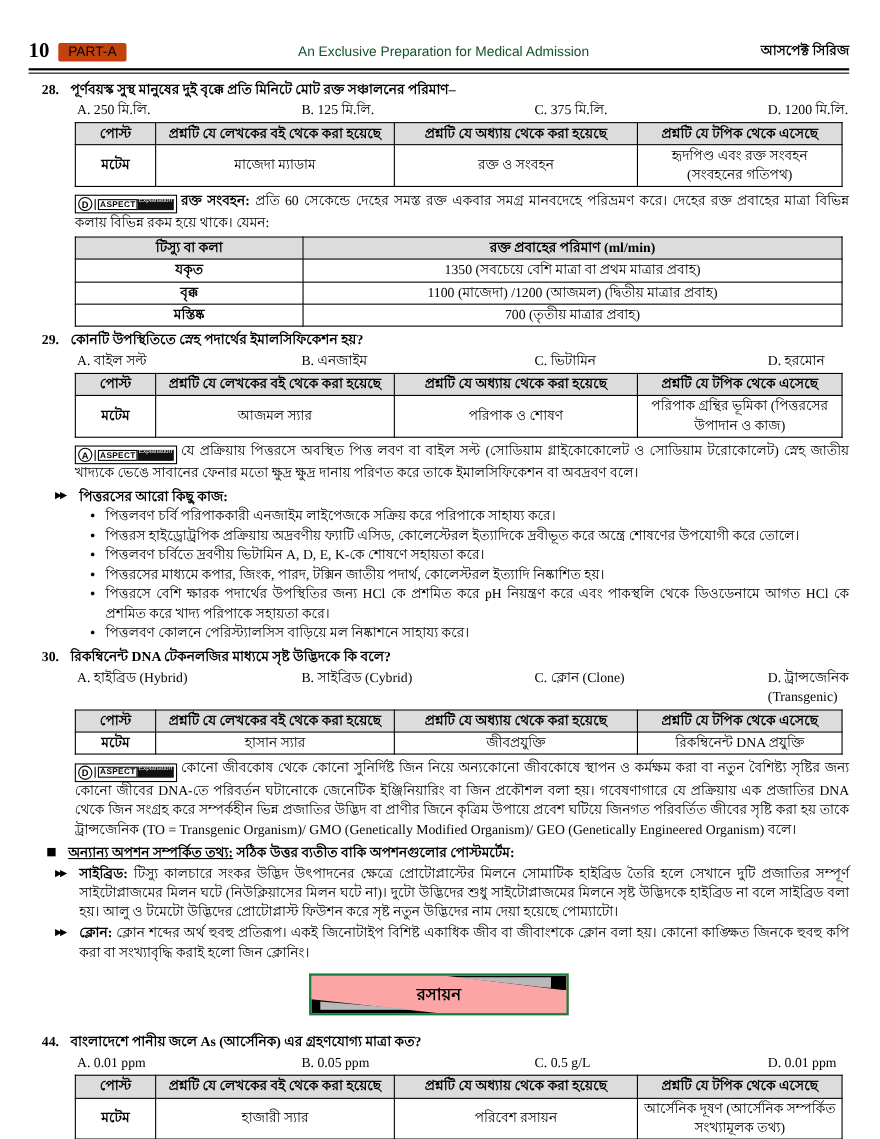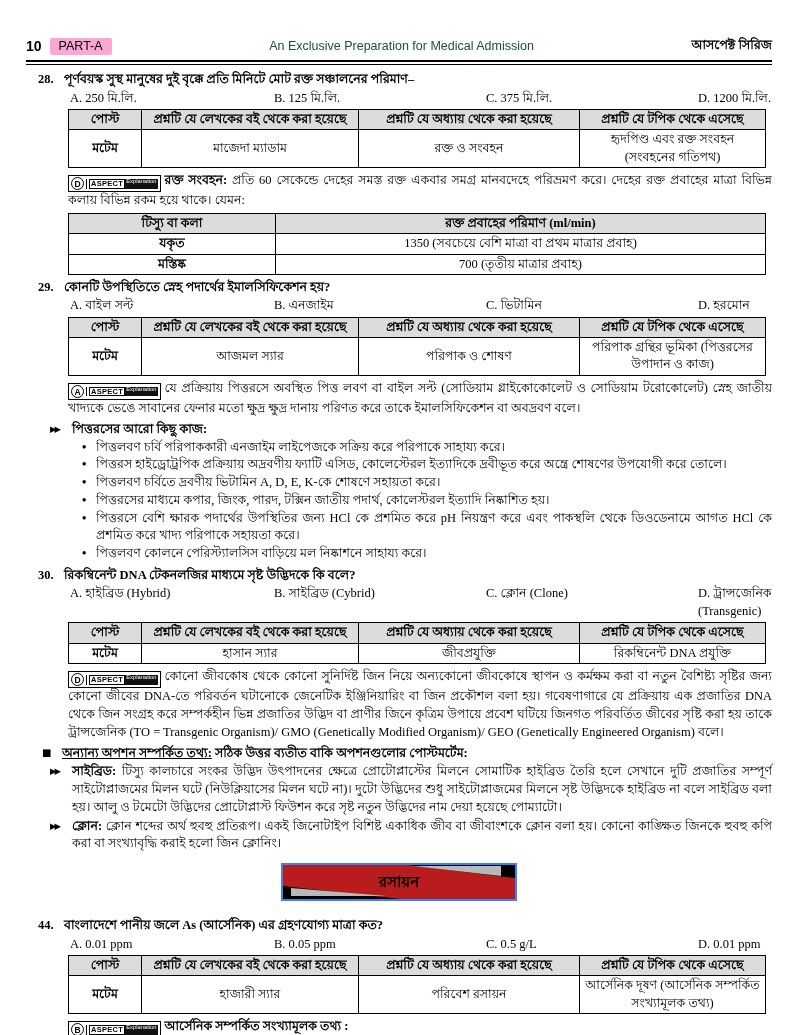--- a/index.html
+++ b/index.html
@@ -1,22 +1,22 @@
 <!DOCTYPE html>
 <html lang="bn"><head>
 <meta charset="utf-8">
 <style>
   html,body{margin:0;padding:0;background:#fff;}
   body{width:800px;font-family:"Liberation Serif","DejaVu Serif",serif;font-size:12.5px;color:#000;-webkit-font-smoothing:antialiased;}
   .page{box-sizing:border-box;width:800px;min-height:1035px;padding:36px 28px 8px 26px;}
 
   
   .hdr{display:flex;align-items:center;gap:8px;}
-  .pgnum{font-family:Liberation Sans, sans-serif;font-weight:bold;font-size:14px;}
-  .partbox{font-family:"Liberation Sans",sans-serif;font-size:12.5px;background:#f9a8d4;padding:1px 9px 2px;border-radius:2px;}
+  .pgnum{font-family:Liberation Serif, serif;font-weight:bold;font-size:19px;}
+  .partbox{font-family:"Liberation Sans",sans-serif;font-size:12.5px;background:#c2410c;padding:1px 9px 2px;border-radius:2px;}
   .hdr-title{flex:1;text-align:center;font-family:"Liberation Sans",sans-serif;font-size:12.5px;color:#14532d;}
   .hdr-right{font-weight:bold;font-size:12.5px;}
   .hdr-rule{height:2px;border-top:2.5px solid #000;border-bottom:1px solid #000;margin:4px 0 6px;}
 
   
   .q{margin-top:4px;margin-left:12px;}
   .q-line{display:flex;font-weight:bold;line-height:1.4;}
   .q-num{width:26px;flex:0 0 26px;}
   .q-text{flex:1;}
   .opts{display:grid;grid-template-columns:172px 180px 180px auto;margin:1px 0 2px 32px;line-height:1.4;gap:32px;}
@@ -49,21 +49,21 @@
   .b-dot{width:14px;flex:0 0 14px;font-weight:bold;}
   .arrow-row{display:flex;margin-left:12px;line-height:1.42;text-align:justify;margin-top:1px;}
   .arrow-glyph{width:22px;flex:0 0 22px;font-size:8.5px;letter-spacing:-2px;padding-top:2px;font-family:"DejaVu Sans",sans-serif;}
   .a-lead{font-weight:bold;}
   .sq-row{display:flex;margin-left:4px;line-height:1.42;margin-top:2px;}
   .sq-glyph{width:20px;flex:0 0 20px;font-size:10px;padding-top:1px;font-family:"DejaVu Sans",sans-serif;}
   .u-bold{font-weight:bold;text-decoration:underline;}
   .bold{font-weight:bold;}
 
   
-  .banner{position:relative;width:232px;height:34px;border:2px solid #3b82f6;margin:10px auto 16px;background:#b91c1c;overflow:hidden;}
+  .banner{position:relative;width:232px;height:34px;border:2px solid #15803d;margin:10px auto 16px;background:#fca5a5;overflow:hidden;}
   .bn-txt{position:absolute;inset:0;display:flex;align-items:center;justify-content:center;font-weight:bold;font-size:15px;z-index:3;}
   .bn{position:absolute;z-index:1;}
   .bn-tr-black{top:0;right:0;width:108px;height:13px;background:#000;clip-path:polygon(100% 0,0 0,100% 100%);}
   .bn-tr-gray{top:1px;right:14px;width:88px;height:10px;background:#b9b9b9;clip-path:polygon(100% 0,0 0,100% 100%);}
   .bn-bl-black{bottom:0;left:0;width:118px;height:13px;background:#000;clip-path:polygon(0 0,0 100%,100% 100%);}
   .bn-bl-gray{bottom:3px;left:8px;width:96px;height:8px;background:#b9b9b9;clip-path:polygon(0 0,0 100%,100% 100%);}
 </style>
 </head>
 <body>
 
@@ -117,20 +117,24 @@
       <tbody>
           <tr>
         <td class="th flow-c0">টিস্যু বা কলা</td>
         <td class="th">রক্ত প্রবাহের পরিমাণ (ml/min)</td>
       </tr>
       <tr>
         <td class="flow-c0 flow-b">যকৃত</td>
         <td>1350 (সবচেয়ে বেশি মাত্রা বা প্রথম মাত্রার প্রবাহ)</td>
       </tr>
       <tr>
+        <td class="flow-c0 flow-b">বৃক্ক</td>
+        <td>1100 (মাজেদা) /1200 (আজমল) (দ্বিতীয় মাত্রার প্রবাহ)</td>
+      </tr>
+      <tr>
         <td class="flow-c0 flow-b">মস্তিষ্ক</td>
         <td>700 (তৃতীয় মাত্রার প্রবাহ)</td>
       </tr>
     </tbody>
       </table>
   </div>
 
   <div class="q">
     <div class="q-line">
       <span class="q-num">29.</span>

